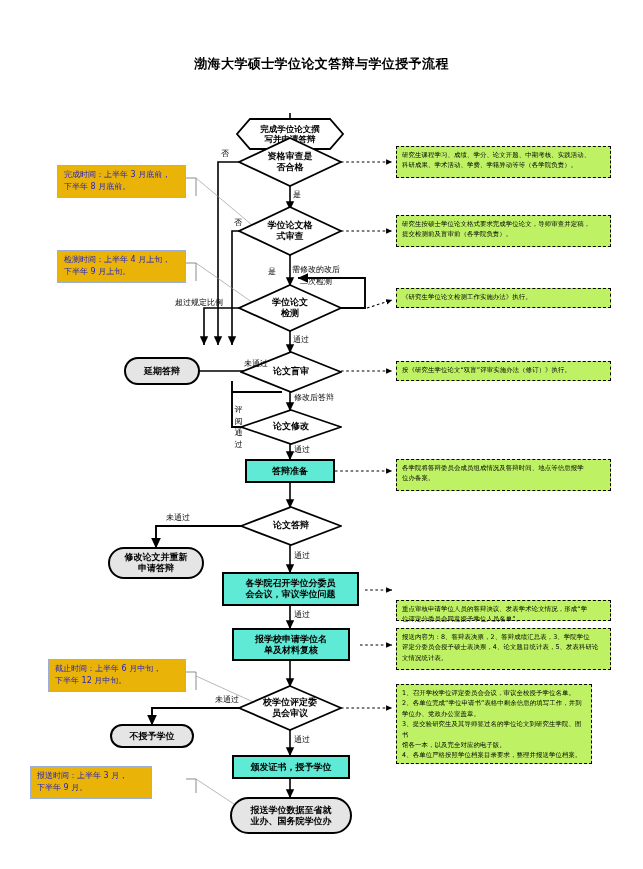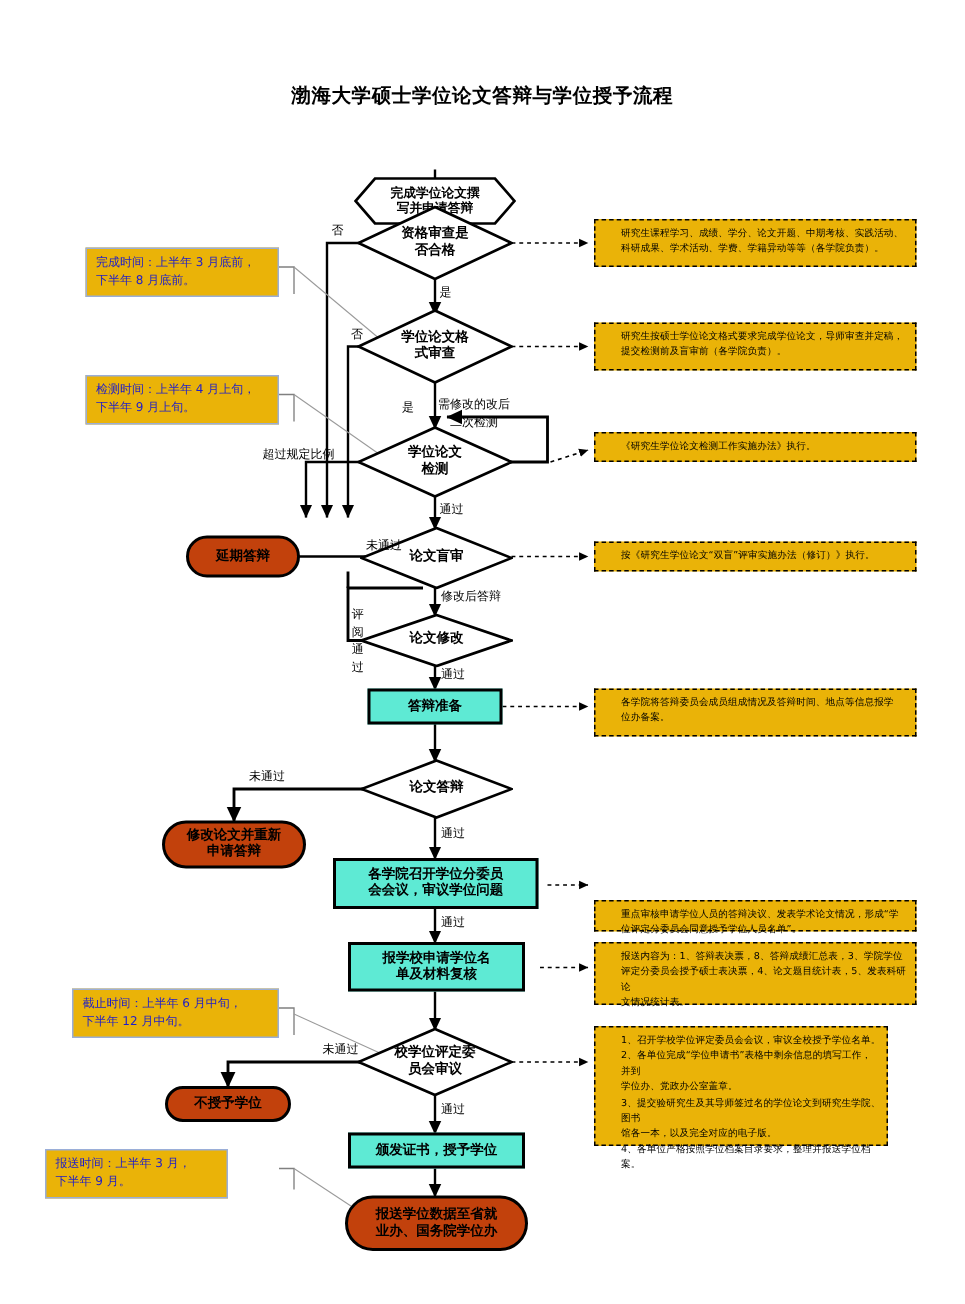--- a/index.html
+++ b/index.html
@@ -41,21 +41,21 @@
   }
   
   .proc {
     border: 2px solid #000;
     background: #5eead4;
     font-size: 9px;
   }
   
   .term {
     border: 2px solid #000;
-    background: #c2410c;
+    background: #e5e5e5;
     border-radius: 999px;
     font-size: 9px;
   }
   
   .hexwrap {
     position: absolute;
     margin-top: 36px;
   }
   .hexwrap svg { position:absolute; left:0; top:0; }
   .hexwrap .hexlabel {
@@ -100,25 +100,25 @@
     line-height: 1.45;
     padding: 3px 5px 3px 6px;
     white-space: pre-line;
     font-family: "DejaVu Sans", "Liberation Sans", sans-serif;
   }
   
   .anno {
     position: absolute;
     box-sizing: border-box;
     border: 1px dashed #000;
-    background: #eab308;
+    background: #bef264;
     color: #000;
     font-size: 6.4px;
     line-height: 1.62;
-    padding: 3px 4px 3px 17px;
+    padding: 3px 4px 3px 5px;
     white-space: pre-line;
     letter-spacing: 0.1px;
   }
   
   .elabel {
     position: absolute;
     font-size: 8px;
     color: #000;
     white-space: nowrap;
     font-weight: normal;
@@ -332,21 +332,21 @@
   <div class="anno" style="left:396px; top:146px; width:215px; height:32px;">研究生课程学习、成绩、学分、论文开题、中期考核、实践活动、
 科研成果、学术活动、学费、学籍异动等等（各学院负责）。</div>
   <div class="anno" style="left:396px; top:215px; width:215px; height:32px;">研究生按硕士学位论文格式要求完成学位论文，导师审查并定稿，
 提交检测前及盲审前（各学院负责）。</div>
   <div class="anno" style="left:396px; top:288px; width:215px; height:20px;">《研究生学位论文检测工作实施办法》执行。</div>
   <div class="anno" style="left:396px; top:361px; width:215px; height:20px;">按《研究生学位论文“双盲”评审实施办法（修订）》执行。</div>
   <div class="anno" style="left:396px; top:459px; width:215px; height:32px;">各学院将答辩委员会成员组成情况及答辩时间、地点等信息报学
 位办备案。</div>
   <div class="anno" style="left:396px; top:600px; width:215px; height:21px;">重点审核申请学位人员的答辩决议、发表学术论文情况，形成“学
 位评定分委员会同意授予学位人员名单”。</div>
-  <div class="anno" style="left:396px; top:628px; width:215px; height:42px;">报送内容为：1、答辩表决票，8、答辩成绩汇总表，3、学院学位
+  <div class="anno" style="left:396px; top:628px; width:215px; height:42px;">报送内容为：8、答辩表决票，2、答辩成绩汇总表，3、学院学位
 评定分委员会授予硕士表决票，4、论文题目统计表，5、发表科研论
 文情况统计表。</div>
   <div class="anno" style="left:396px; top:684px; width:196px; height:80px;">1、召开学校学位评定委员会会议，审议全校授予学位名单。
 2、各单位完成“学位申请书”表格中剩余信息的填写工作，并到
 学位办、党政办公室盖章。
 3、提交验研究生及其导师签过名的学位论文到研究生学院、图书
 馆各一本，以及完全对应的电子版。
 4、各单位严格按照学位档案目录要求，整理并报送学位档案。</div>
 
 </div>

